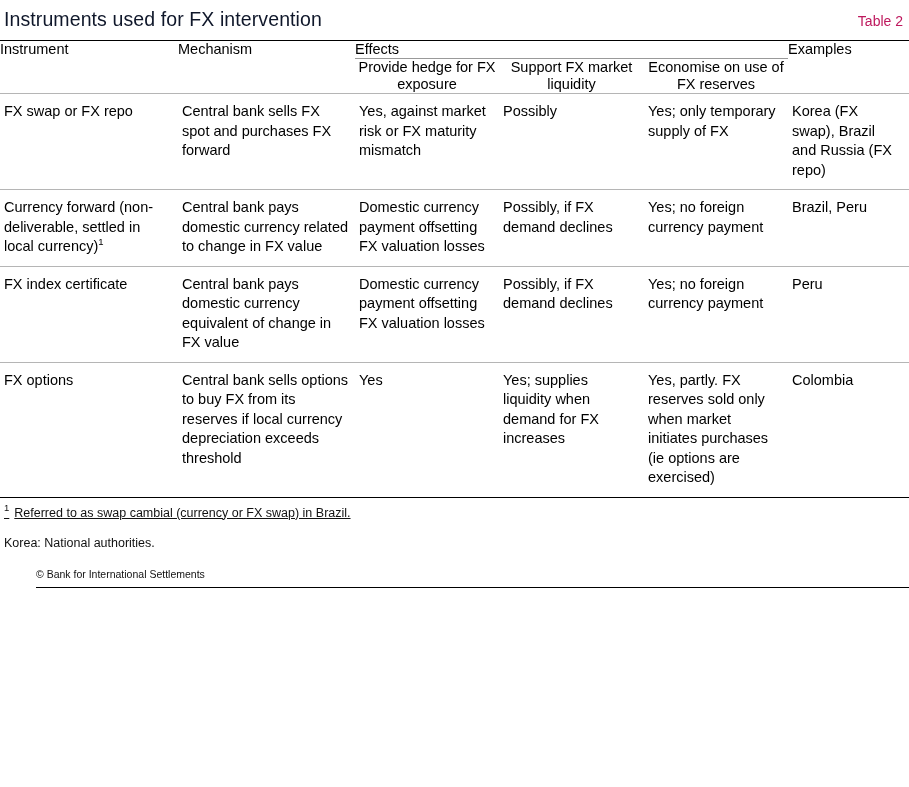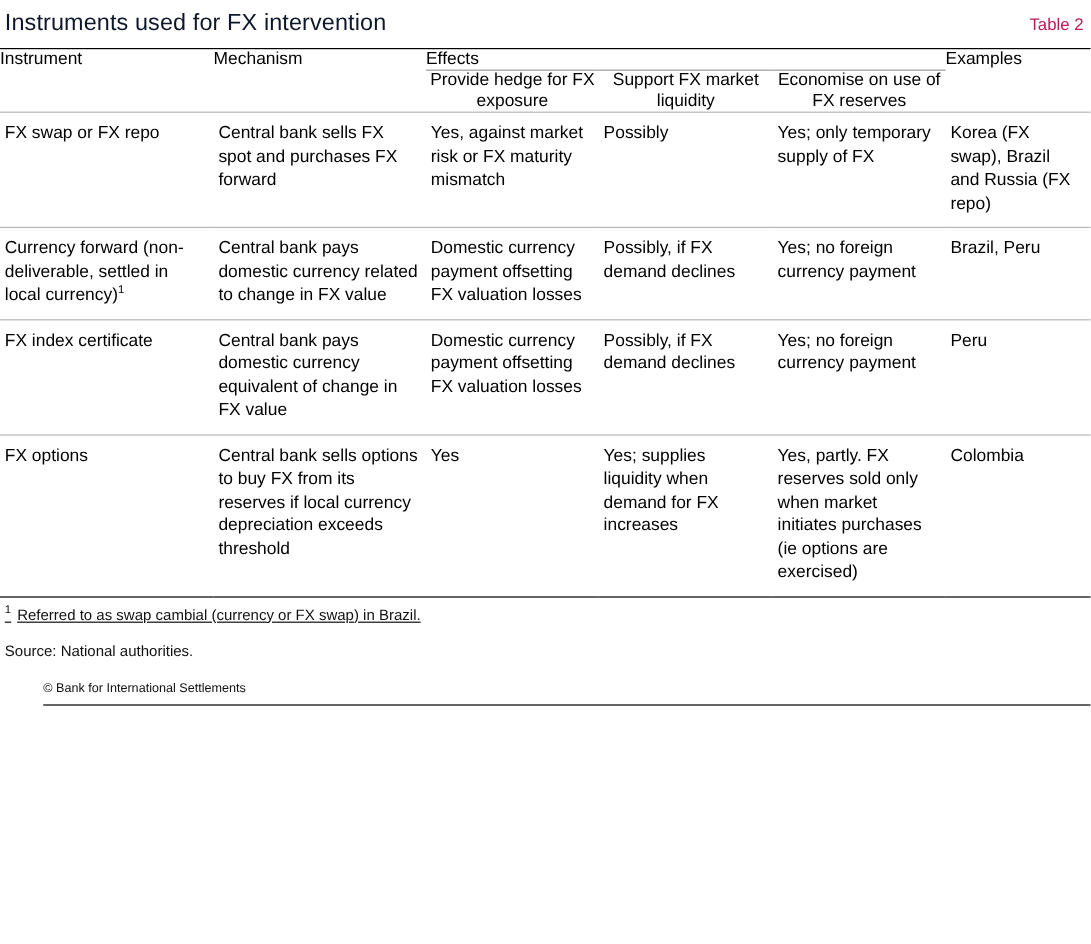--- a/index.html
+++ b/index.html
@@ -212,21 +212,21 @@
           <td class="lft">Yes, partly. FX reserves sold only when market initiates purchases (ie options are exercised)</td>
           <td class="lft">Colombia</td>
         </tr>
       </tbody>
     </table>
 
     <div class="footnotes">
       <div class="footnote">
         <span class="fn-marker">1</span><span>Referred to as swap cambial (currency or FX swap) in Brazil.</span>
       </div>
-      <div class="source">Source: National authorities.</div>
+      <div class="source">Korea: National authorities.</div>
     </div>
 
     <div class="copyright-row">
       <span class="copyright">© Bank for International Settlements</span>
     </div>
 
   </div>
 </div>
 
 </body></html>

